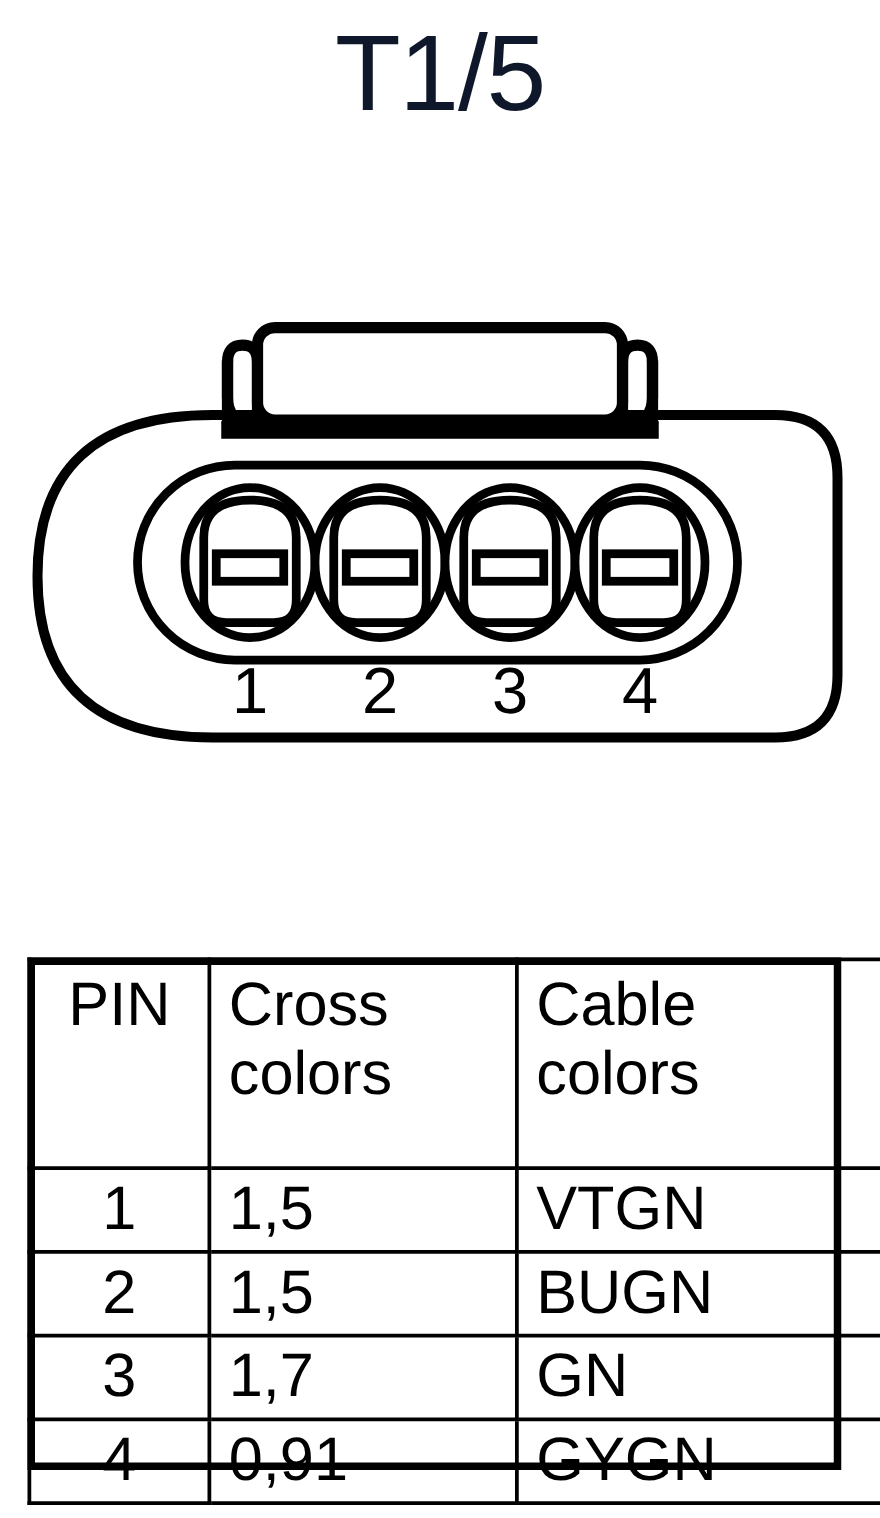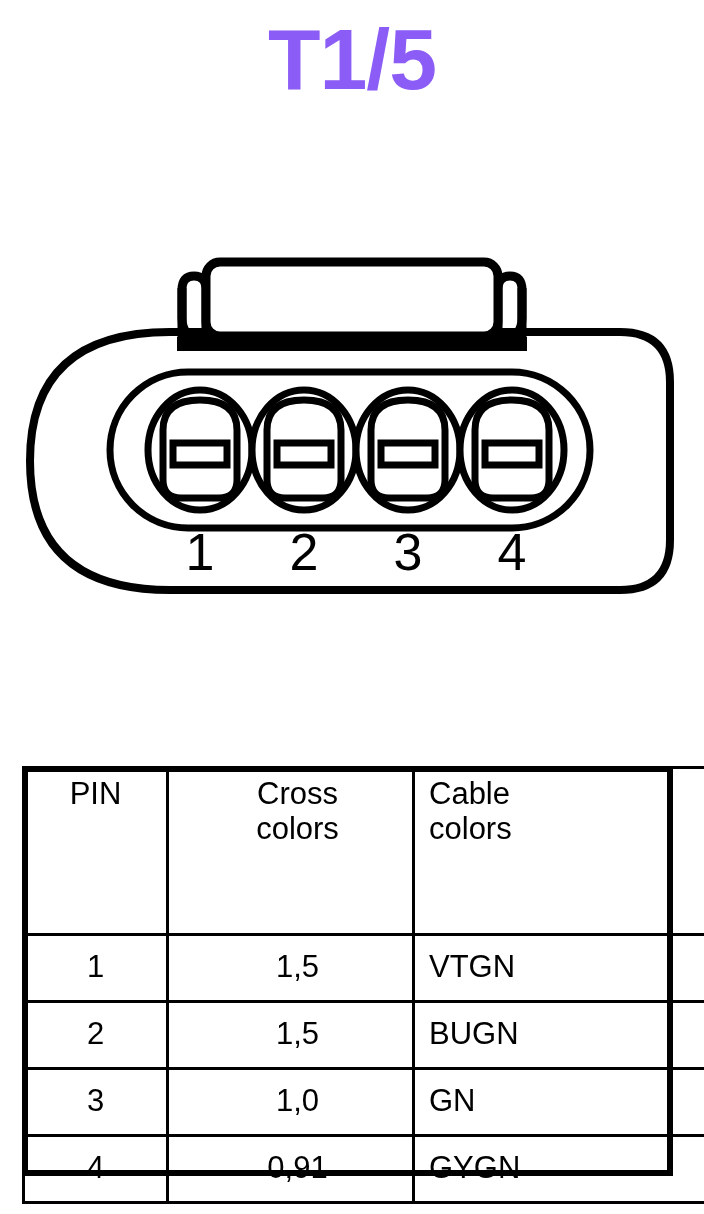--- a/index.html
+++ b/index.html
@@ -17,24 +17,24 @@
   }
 
   
   #title {
     position: absolute;
     left: 0;
     top: 16px;
     width: 704px;
     text-align: center;
     font-size: 86px;
-    font-weight: bold;
+    font-weight: normal;
     letter-spacing: -1px;
     line-height: 1;
-    color: #8b5cf6;
+    color: #0f172a;
   }
 
   
   #connector-figure {
     position: absolute;
     left: 0;
     top: 240;
     top: 240px;
     width: 704px;
     height: 380px;
@@ -47,27 +47,27 @@
   #pinout-table {
     position: absolute;
     left: 22px;
     top: 766px;
     width: 651px;
     border-collapse: collapse;
     table-layout: fixed;
   }
   #pinout-table td {
     border: 3px solid #000000;
-    font-size: 31px;
+    font-size: 49px;
     line-height: 1.12;
     padding: 2px 0 4px 0;
     color: #000000;
   }
   #pinout-table .col-pin    { width: 141px; text-align: center; }
-  #pinout-table .col-cross  { width: 229px; text-align: center; padding-left: 14px; }
+  #pinout-table .col-cross  { width: 229px; text-align: left; padding-left: 14px; }
   #pinout-table .col-colors { width: 281px; text-align: left; padding-left: 14px; }
 
   #pinout-table thead td {
     text-align: center;
     padding-left: 0;
     height: 152px;
     vertical-align: top;
     padding-top: 8px;
   }
   #pinout-table thead .hdr-line { display: block; }
@@ -178,21 +178,21 @@
       <td class="col-cross">1,5</td>
       <td class="col-colors">VTGN</td>
     </tr>
     <tr>
       <td class="col-pin">2</td>
       <td class="col-cross">1,5</td>
       <td class="col-colors">BUGN</td>
     </tr>
     <tr>
       <td class="col-pin">3</td>
-      <td class="col-cross">1,0</td>
+      <td class="col-cross">1,7</td>
       <td class="col-colors">GN</td>
     </tr>
     <tr>
       <td class="col-pin">4</td>
       <td class="col-cross">0,91</td>
       <td class="col-colors">GYGN</td>
     </tr>
   </tbody>
 </table>
 

